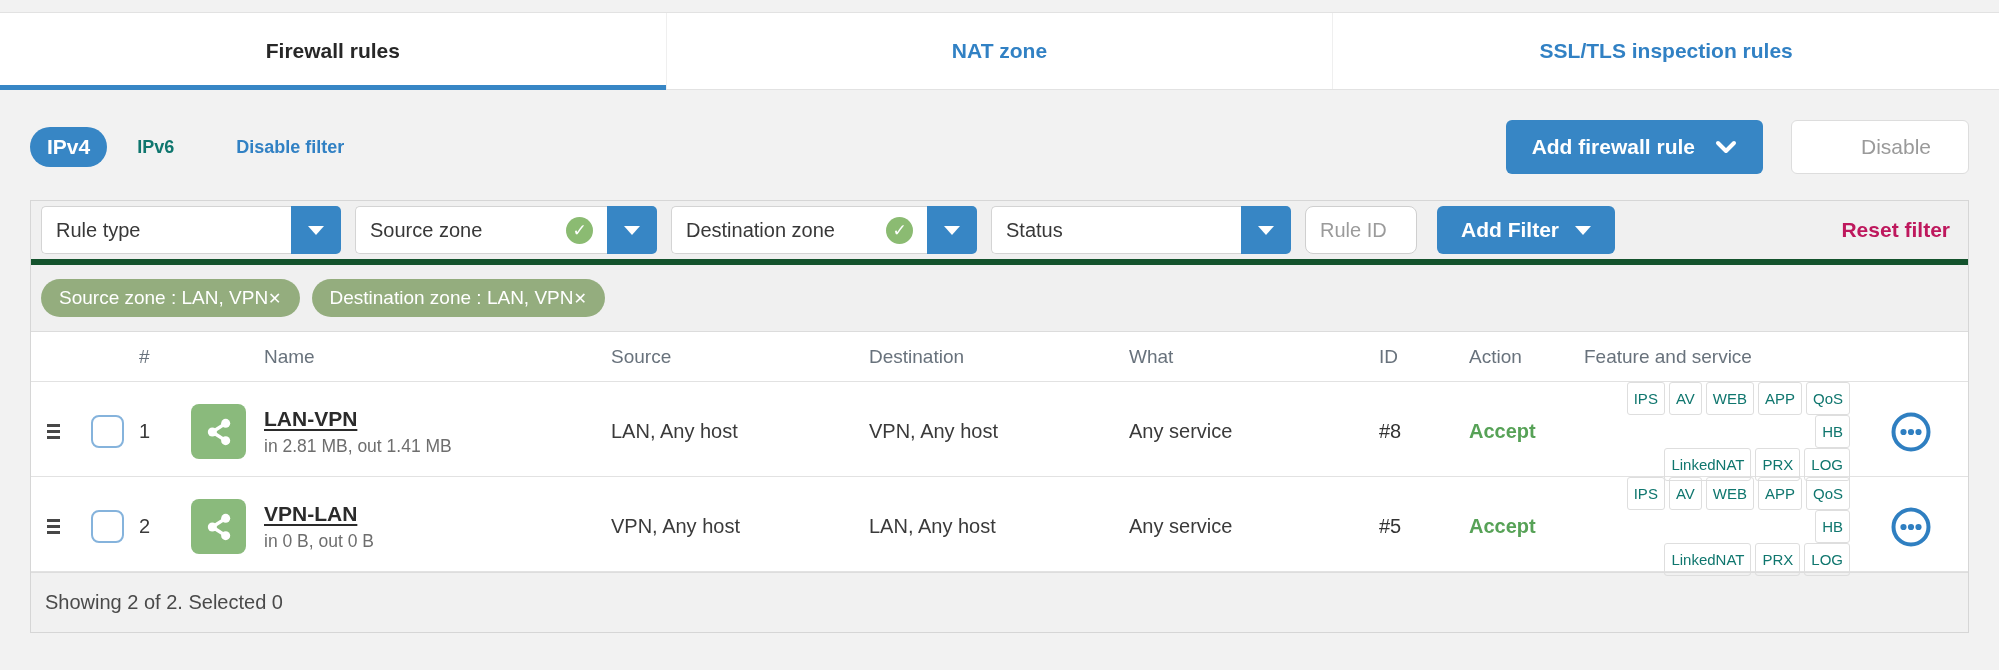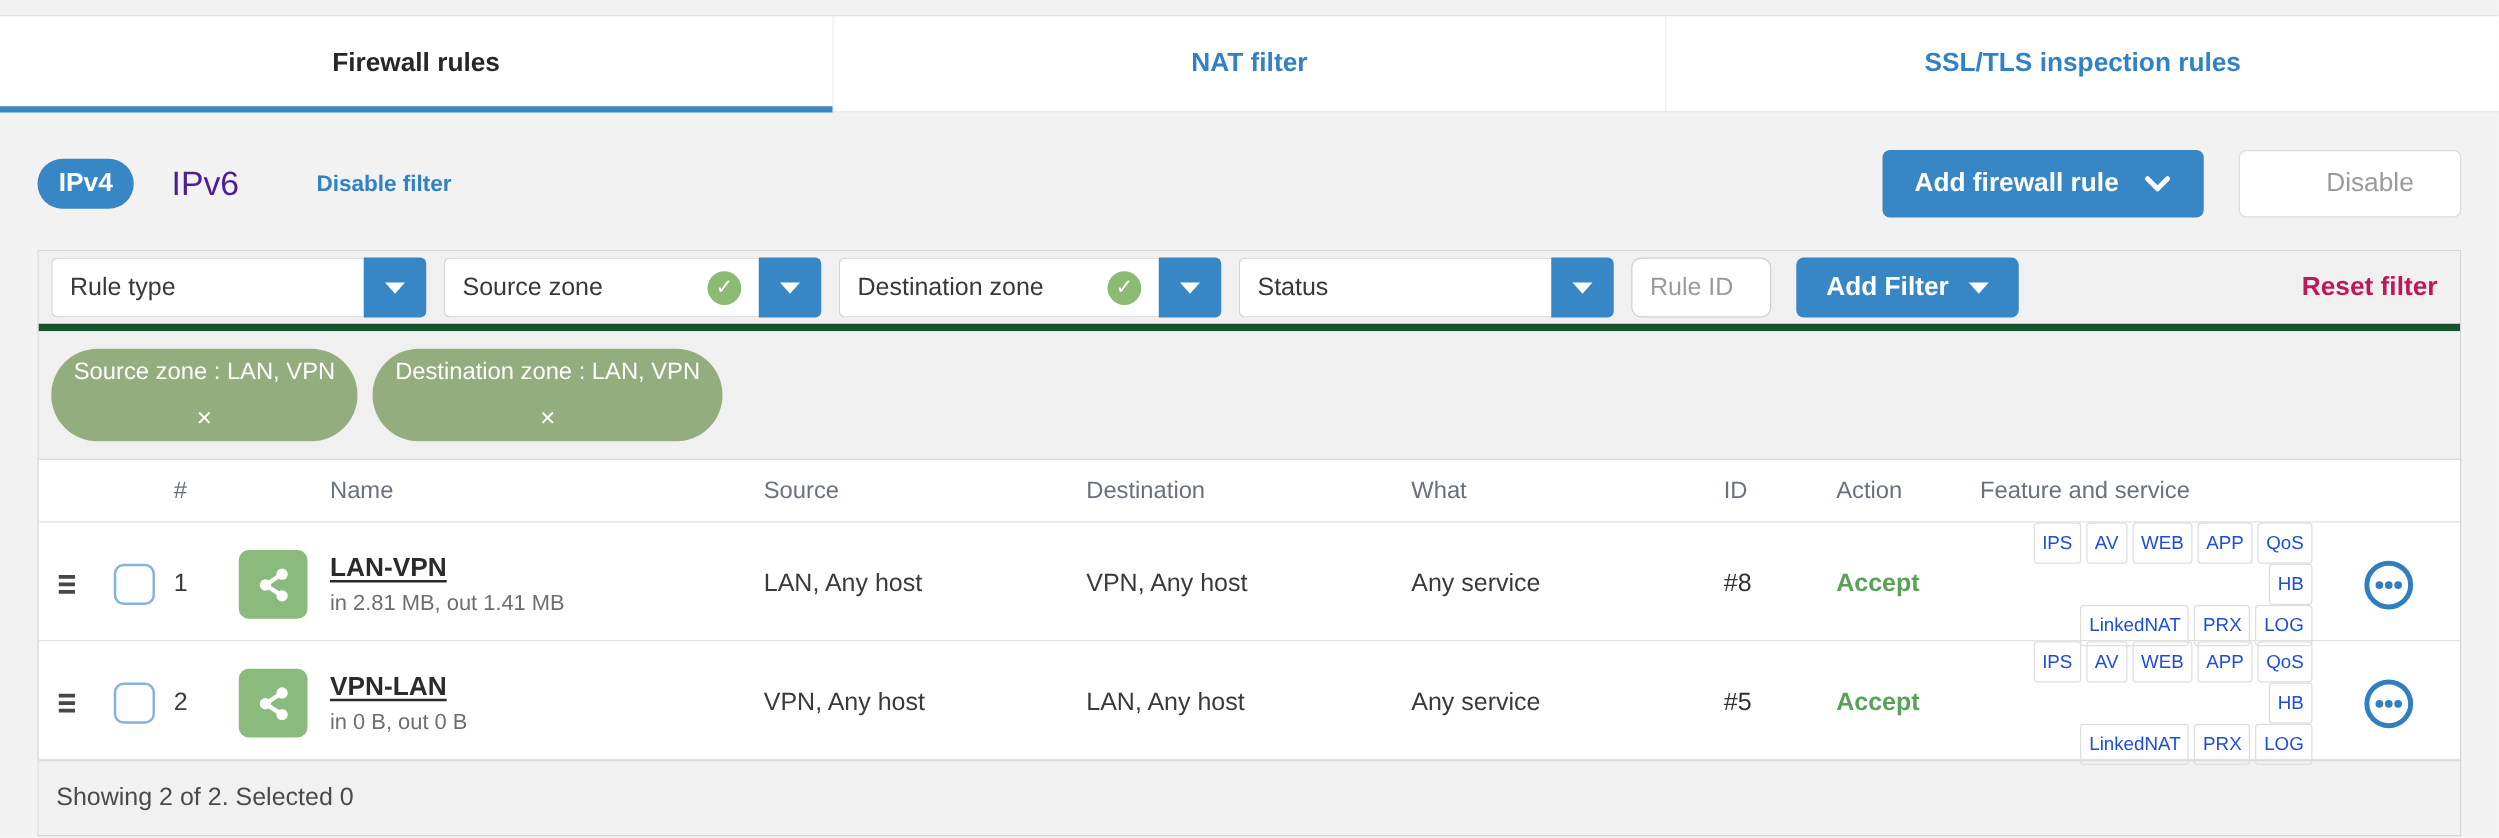--- a/index.html
+++ b/index.html
@@ -14,21 +14,21 @@
          cursor:pointer; border-right:1px solid #efefef; }
   .tab:last-child { border-right:none; }
   .tab.active { color:#272727; }
   .tab.active::after { content:""; position:absolute; left:0; right:0; bottom:-1px;
                        height:5px; background:#3786c5; }
 
   
   .toolbar { margin:30px 30px 0 30px; display:flex; align-items:center; }
   .pill { background:#3786c5; color:#fff; font-size:21px; font-weight:bold;
           border-radius:999px; padding:8px 17px; cursor:pointer; }
-  .iplink { color:#4c1d95; font-size:27px; font-weight:normal; margin-left:30px; cursor:pointer; }
+  .iplink { color:#0f766e; font-size:18px; font-weight:bold; margin-left:30px; cursor:pointer; }
   .disfilter { color:#3181c4; font-size:18px; font-weight:bold; margin-left:62px; cursor:pointer; }
   .spacer { flex:1; }
   .btn-primary { display:flex; align-items:center; gap:20px; background:#3786c5; color:#fff;
                  font-size:21px; font-weight:bold; border:none; border-radius:6px;
                  height:54px; padding:0 26px; cursor:pointer; }
   .btn-ghost { width:178px; height:54px; background:#fff; border:1px solid #ddd;
                border-radius:6px; color:#9a9a9a; font-size:21px; margin-left:28px;
                cursor:pointer; font-family:inherit;padding-left:32px; }
 
   
@@ -59,21 +59,21 @@
   .btn-addfilter { display:flex; align-items:center; gap:16px; background:#3786c5; color:#fff;
                    font-size:21px; font-weight:bold; border:none; border-radius:6px;
                    height:48px; padding:0 24px; margin-left:6px; cursor:pointer; }
   .resetfilter { margin-left:auto; margin-right:8px; color:#be185d; font-size:21px;
                  font-weight:bold; cursor:pointer; }
 
   
   .chiprow { background:#f0f0f0; padding:14px 10px; display:flex; gap:12px;
              border-bottom:1px solid #dcdcdc; }
   .chip { background:#94ad7e; color:#fff; font-size:19px; border-radius:999px;
-          padding:8px 18px; display:flex; align-items:center; gap:16px; cursor:pointer;flex-direction:column; }
+          padding:8px 18px; display:flex; align-items:center; gap:0; cursor:pointer; }
   .chip .x { font-size:16px; font-weight:bold; cursor:pointer; }
 
   
   .grid { display:grid; grid-template-columns:44px 64px 52px 420px 258px 260px 250px 90px 115px 270px 1fr;
           align-items:center; }
   .thead { height:50px; border-bottom:1px solid #e2e2e2; font-size:19px; color:#68727c; }
   .thead .h-name { padding-left:73px; }
   .trow { height:95px; border-bottom:1px solid #e2e2e2; font-size:20px; color:#3a3a3a; }
   .dragh { justify-self:center; display:flex; flex-direction:column; gap:3px; cursor:grab; }
   .dragh i { width:13px; height:3px; background:#474747; display:block; }
@@ -81,34 +81,34 @@
          border:2px solid #85b3dc; border-radius:8px; cursor:pointer; }
   .namecell { display:flex; align-items:center; gap:18px; }
   .ruleicon { width:55px; height:55px; background:#8aba7c; border-radius:8px; flex:0 0 auto;
               display:flex; align-items:center; justify-content:center; }
   .rulename { font-size:21px; font-weight:bold; color:#2b2b2b; text-decoration:underline;
               text-underline-offset:3px; cursor:pointer; }
   .traffic { font-size:17.5px; color:#6e6e6e; margin-top:5px; }
   .idcell { color:#333; }
   .accept { color:#57a257; font-weight:bold; }
   .badges { text-align:right; line-height:29px; padding-right:4px; }
-  .badge { display:inline-block; border:1px solid #dedede; border-radius:3px; color:#1d4ed8;
+  .badge { display:inline-block; border:1px solid #dedede; border-radius:3px; color:#0f766e;
            font-size:15px; padding:1px 6px; margin-left:4px; white-space:nowrap; }
   .morebtn { justify-self:center; width:42px; height:42px; background:none; border:none; cursor:pointer; }
 
   
   .tfoot { background:#f1f1f1; border-top:1px solid #ddd; height:60px; display:flex;
            align-items:center; padding-left:14px; font-size:20px; color:#4a4a4a;text-align:right; }
 </style>
 </head>
 <body>
 
 <div class="tabbar">
   <div class="tab active">Firewall rules</div>
-  <div class="tab">NAT filter</div>
+  <div class="tab">NAT zone</div>
   <div class="tab">SSL/TLS inspection rules</div>
 </div>
 
 <div class="toolbar">
   <span class="pill">IPv4</span>
   <span class="iplink">IPv6</span>
   <span class="disfilter">Disable filter</span>
   <span class="spacer"></span>
   <button class="btn-primary">
     <span>Add firewall rule</span>

